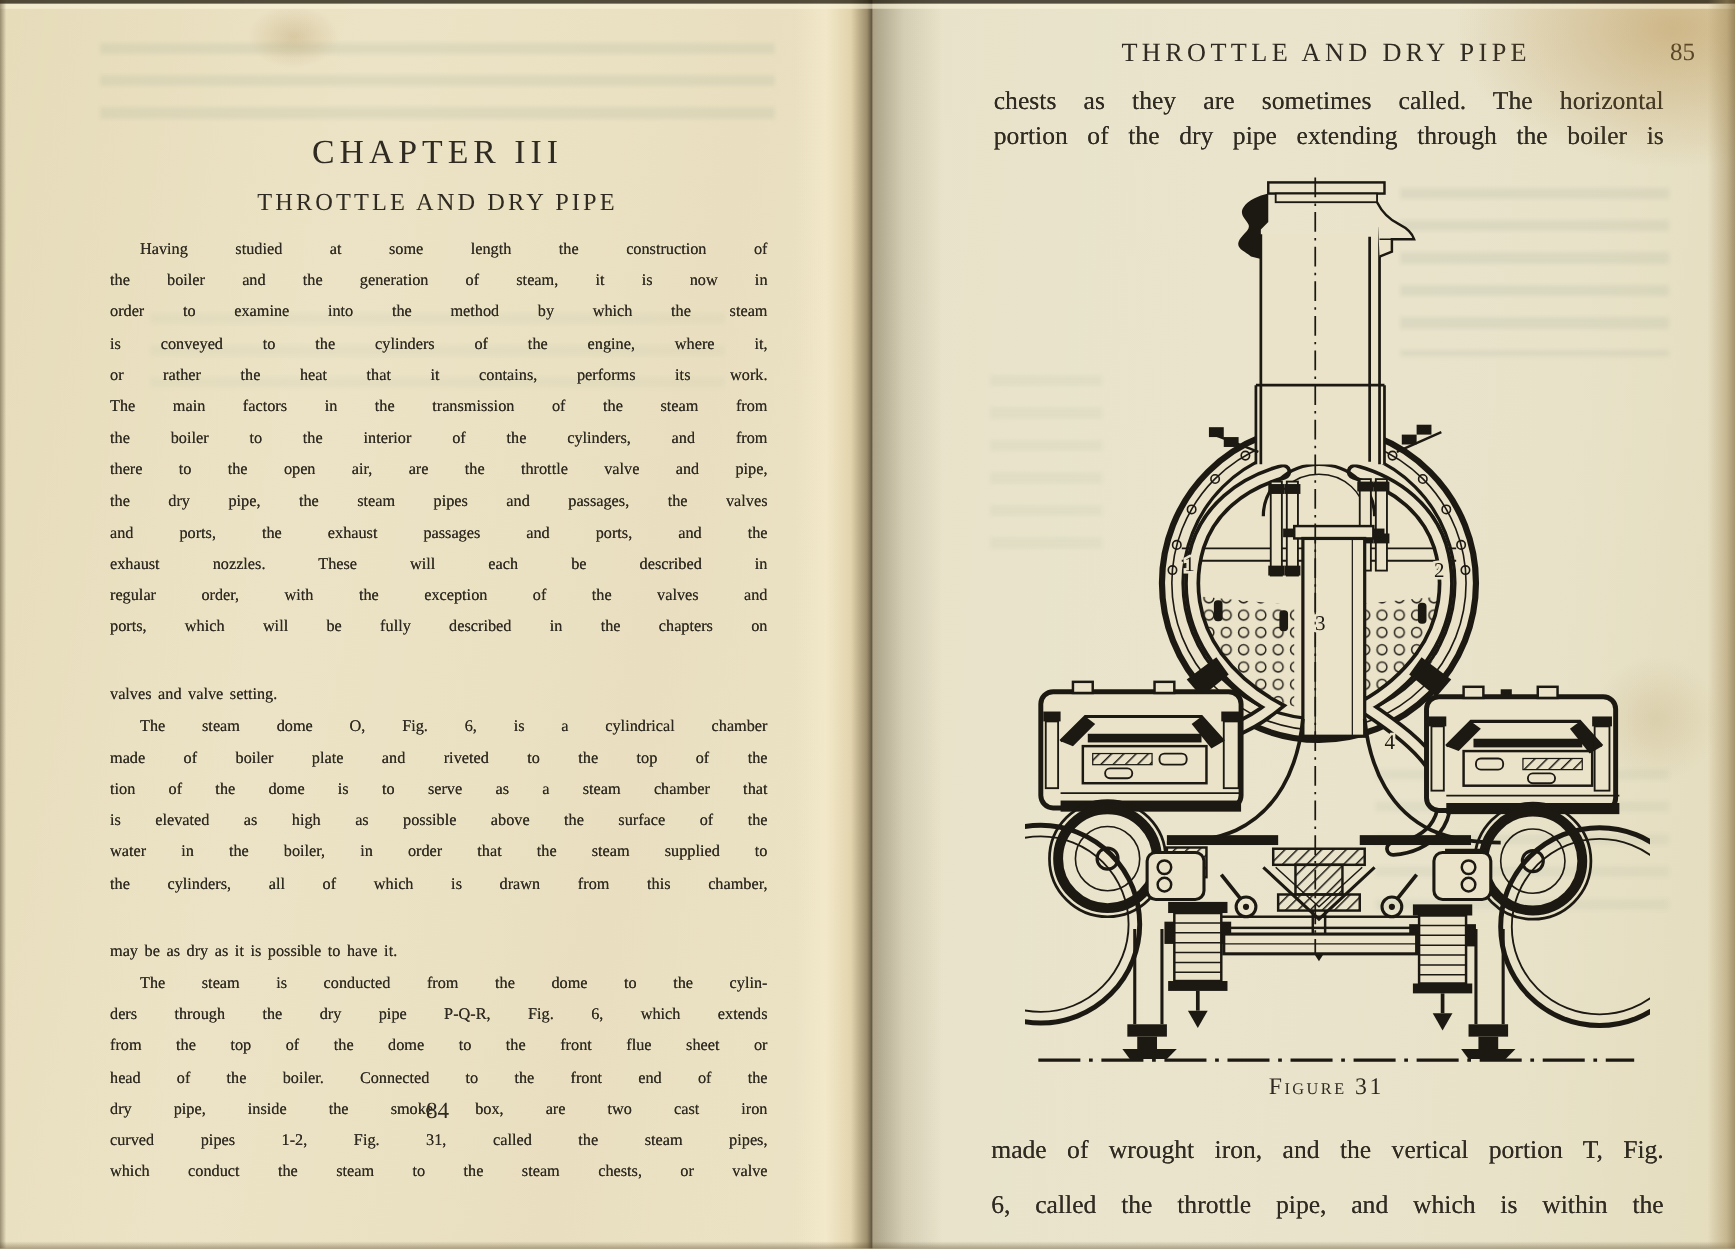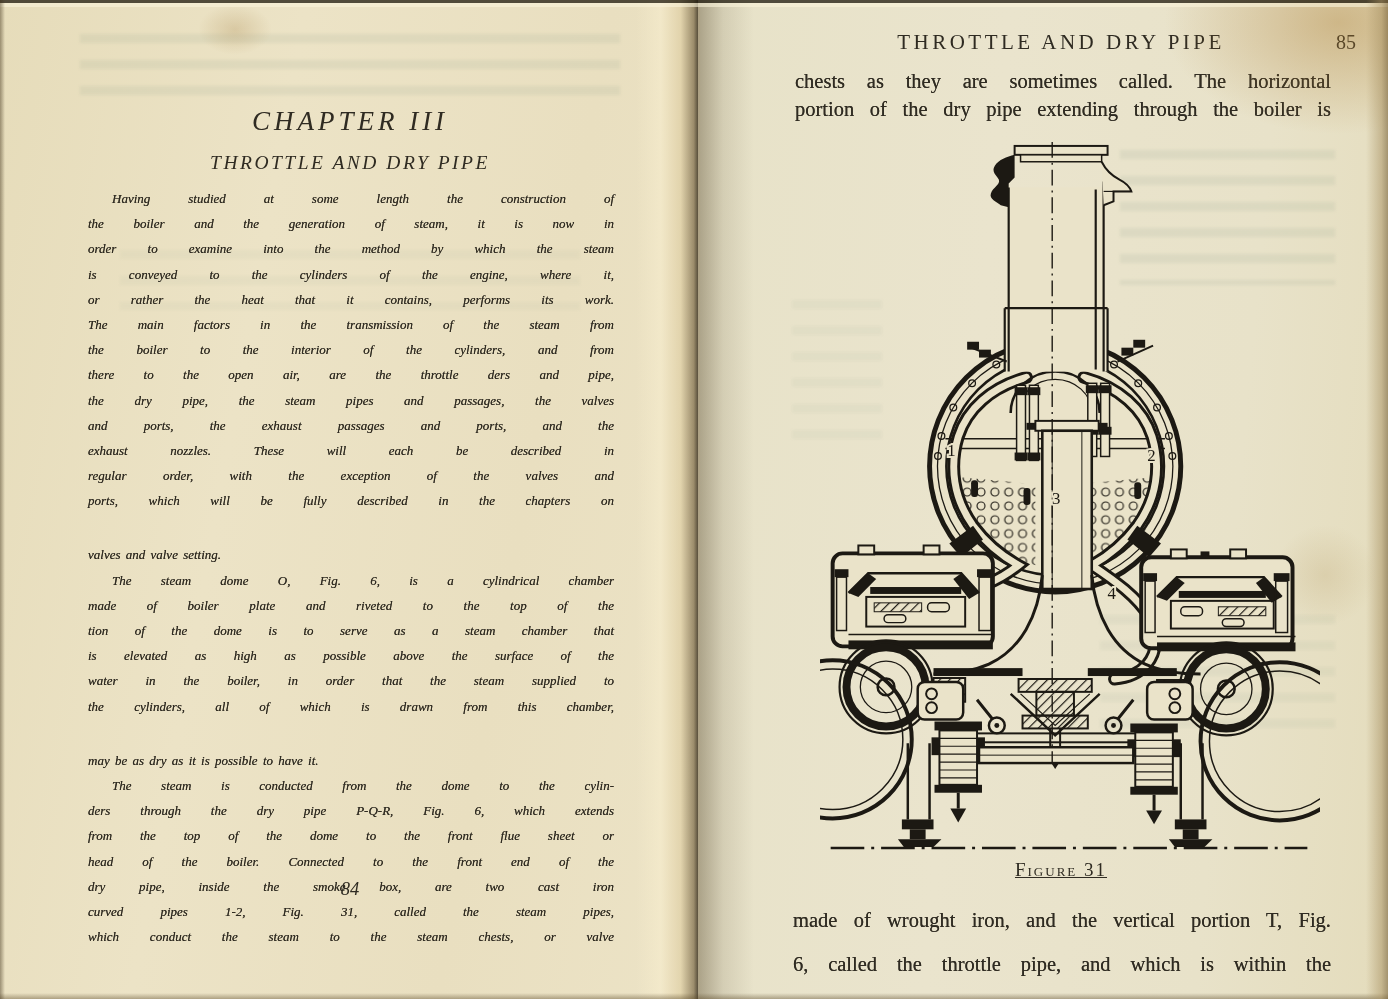--- a/index.html
+++ b/index.html
@@ -1,21 +1,21 @@
 <!DOCTYPE html>
 <html><head>
 <meta charset="utf-8">
 <style>
   html,body{margin:0;padding:0;background:#4a4136;}
   #book{position:relative;width:1388px;height:999px;overflow:hidden;
         font-family:"Liberation Serif","DejaVu Serif",serif;color:#2f2b22;
         background:#e9e1c4;}
   .page{position:absolute;top:0;height:999px;}
   #page-left{left:0;width:700px;
-    background:linear-gradient(100deg,#e6dcba 0%,#ece3c6 35%,#e9dfc0 70%,#ecE3c6 100%);font-style:italic;}
+    background:linear-gradient(100deg,#e6dcba 0%,#ece3c6 35%,#e9dfc0 70%,#ecE3c6 100%);}
   #page-right{left:700px;width:688px;
     background:linear-gradient(95deg,#e7e2c8 0%,#eae4cd 40%,#e8e2c9 75%,#e4dcbc 100%);}
   
   .gutter-roll{position:absolute;left:636px;top:0;width:62px;height:999px;
     background:linear-gradient(90deg,rgba(240,230,200,0) 0%,rgba(248,238,206,.55) 40%,rgba(215,195,145,.45) 72%,rgba(92,72,36,.55) 93%,rgba(40,30,14,.75) 100%);}
   .gutter-shadow-right{position:absolute;left:698px;top:0;width:56px;height:999px;
     background:linear-gradient(90deg,rgba(70,55,28,.38) 0%,rgba(70,55,28,.12) 45%,rgba(70,55,28,0) 100%);}
   .top-edge{position:absolute;left:0;top:0;width:1388px;height:3px;background:rgba(30,24,12,.75);}
   .top-glow{position:absolute;left:0;top:3px;width:1388px;height:4px;background:rgba(250,243,218,.6);}
   .bottom-edge{position:absolute;left:0;top:993px;width:1388px;height:6px;
@@ -47,21 +47,21 @@
   #folio-left{left:88px;top:879px;width:524px;text-align:center;}
   
   .rp-header{position:absolute;left:95px;top:30px;width:532px;text-align:center;
     font-size:21px;letter-spacing:3.5px;}
   #folio-right{left:636px;top:31px;width:40px;font-size:20px;}
   .rp-top{position:absolute;left:95px;top:68px;width:536px;font-size:20.5px;word-spacing:2px;}
   .rp-top .bl{height:27.5px;line-height:27.5px;}
   .rp-bottom{position:absolute;left:93px;top:890px;width:538px;font-size:20.5px;word-spacing:2px;}
   .rp-bottom .bl{height:28px;line-height:28px;margin-top:16px;}
   .rp-caption{position:absolute;left:95px;top:859px;width:532px;text-align:center;
-    font-variant:small-caps;font-size:19px;letter-spacing:2px;text-decoration:underline;}
+    font-variant:small-caps;font-size:19px;letter-spacing:2px;}
   #figure31{position:absolute;left:120px;top:140px;width:500px;height:718px;}
 </style>
 </head>
 <body>
 
 <div id="book">
 
   <div class="page" id="page-left">
     <div class="ghost" style="left:80px;top:34px;width:540px;height:72px;"></div>
     <div class="ghost" style="left:120px;top:250px;width:460px;height:60px;opacity:.5;"></div>
@@ -71,21 +71,21 @@
     <div class="lp-subhead">THROTTLE AND DRY PIPE</div>
 
     <div class="lp-body">
       <div class="bl in">Having studied at some length the construction of</div>
       <div class="bl">the boiler and the generation of steam, it is now in</div>
       <div class="bl">order to examine into the method by which the steam</div>
       <div class="bl">is conveyed to the cylinders of the engine, where it,</div>
       <div class="bl">or rather the heat that it contains, performs its work.</div>
       <div class="bl">The main factors in the transmission of the steam from</div>
       <div class="bl">the boiler to the interior of the cylinders, and from</div>
-      <div class="bl">there to the open air, are the throttle ders and pipe,</div>
+      <div class="bl">there to the open air, are the throttle valve and pipe,</div>
       <div class="bl">the dry pipe, the steam pipes and passages, the valves</div>
       <div class="bl">and ports, the exhaust passages and ports, and the</div>
       <div class="bl">exhaust nozzles.  These will each be described in</div>
       <div class="bl">regular order, with the exception of the valves and</div>
       <div class="bl">ports, which will be fully described in the chapters on</div>
       <div class="bl pe">valves and valve setting.</div>
       <div class="bl in">The steam dome O, Fig. 6, is a cylindrical chamber</div>
       <div class="bl">made of boiler plate and riveted to the top of the</div>
       <div class="bl">tion of the dome is to serve as a steam chamber that</div>
       <div class="bl">is elevated as high as possible above the surface of the</div>

